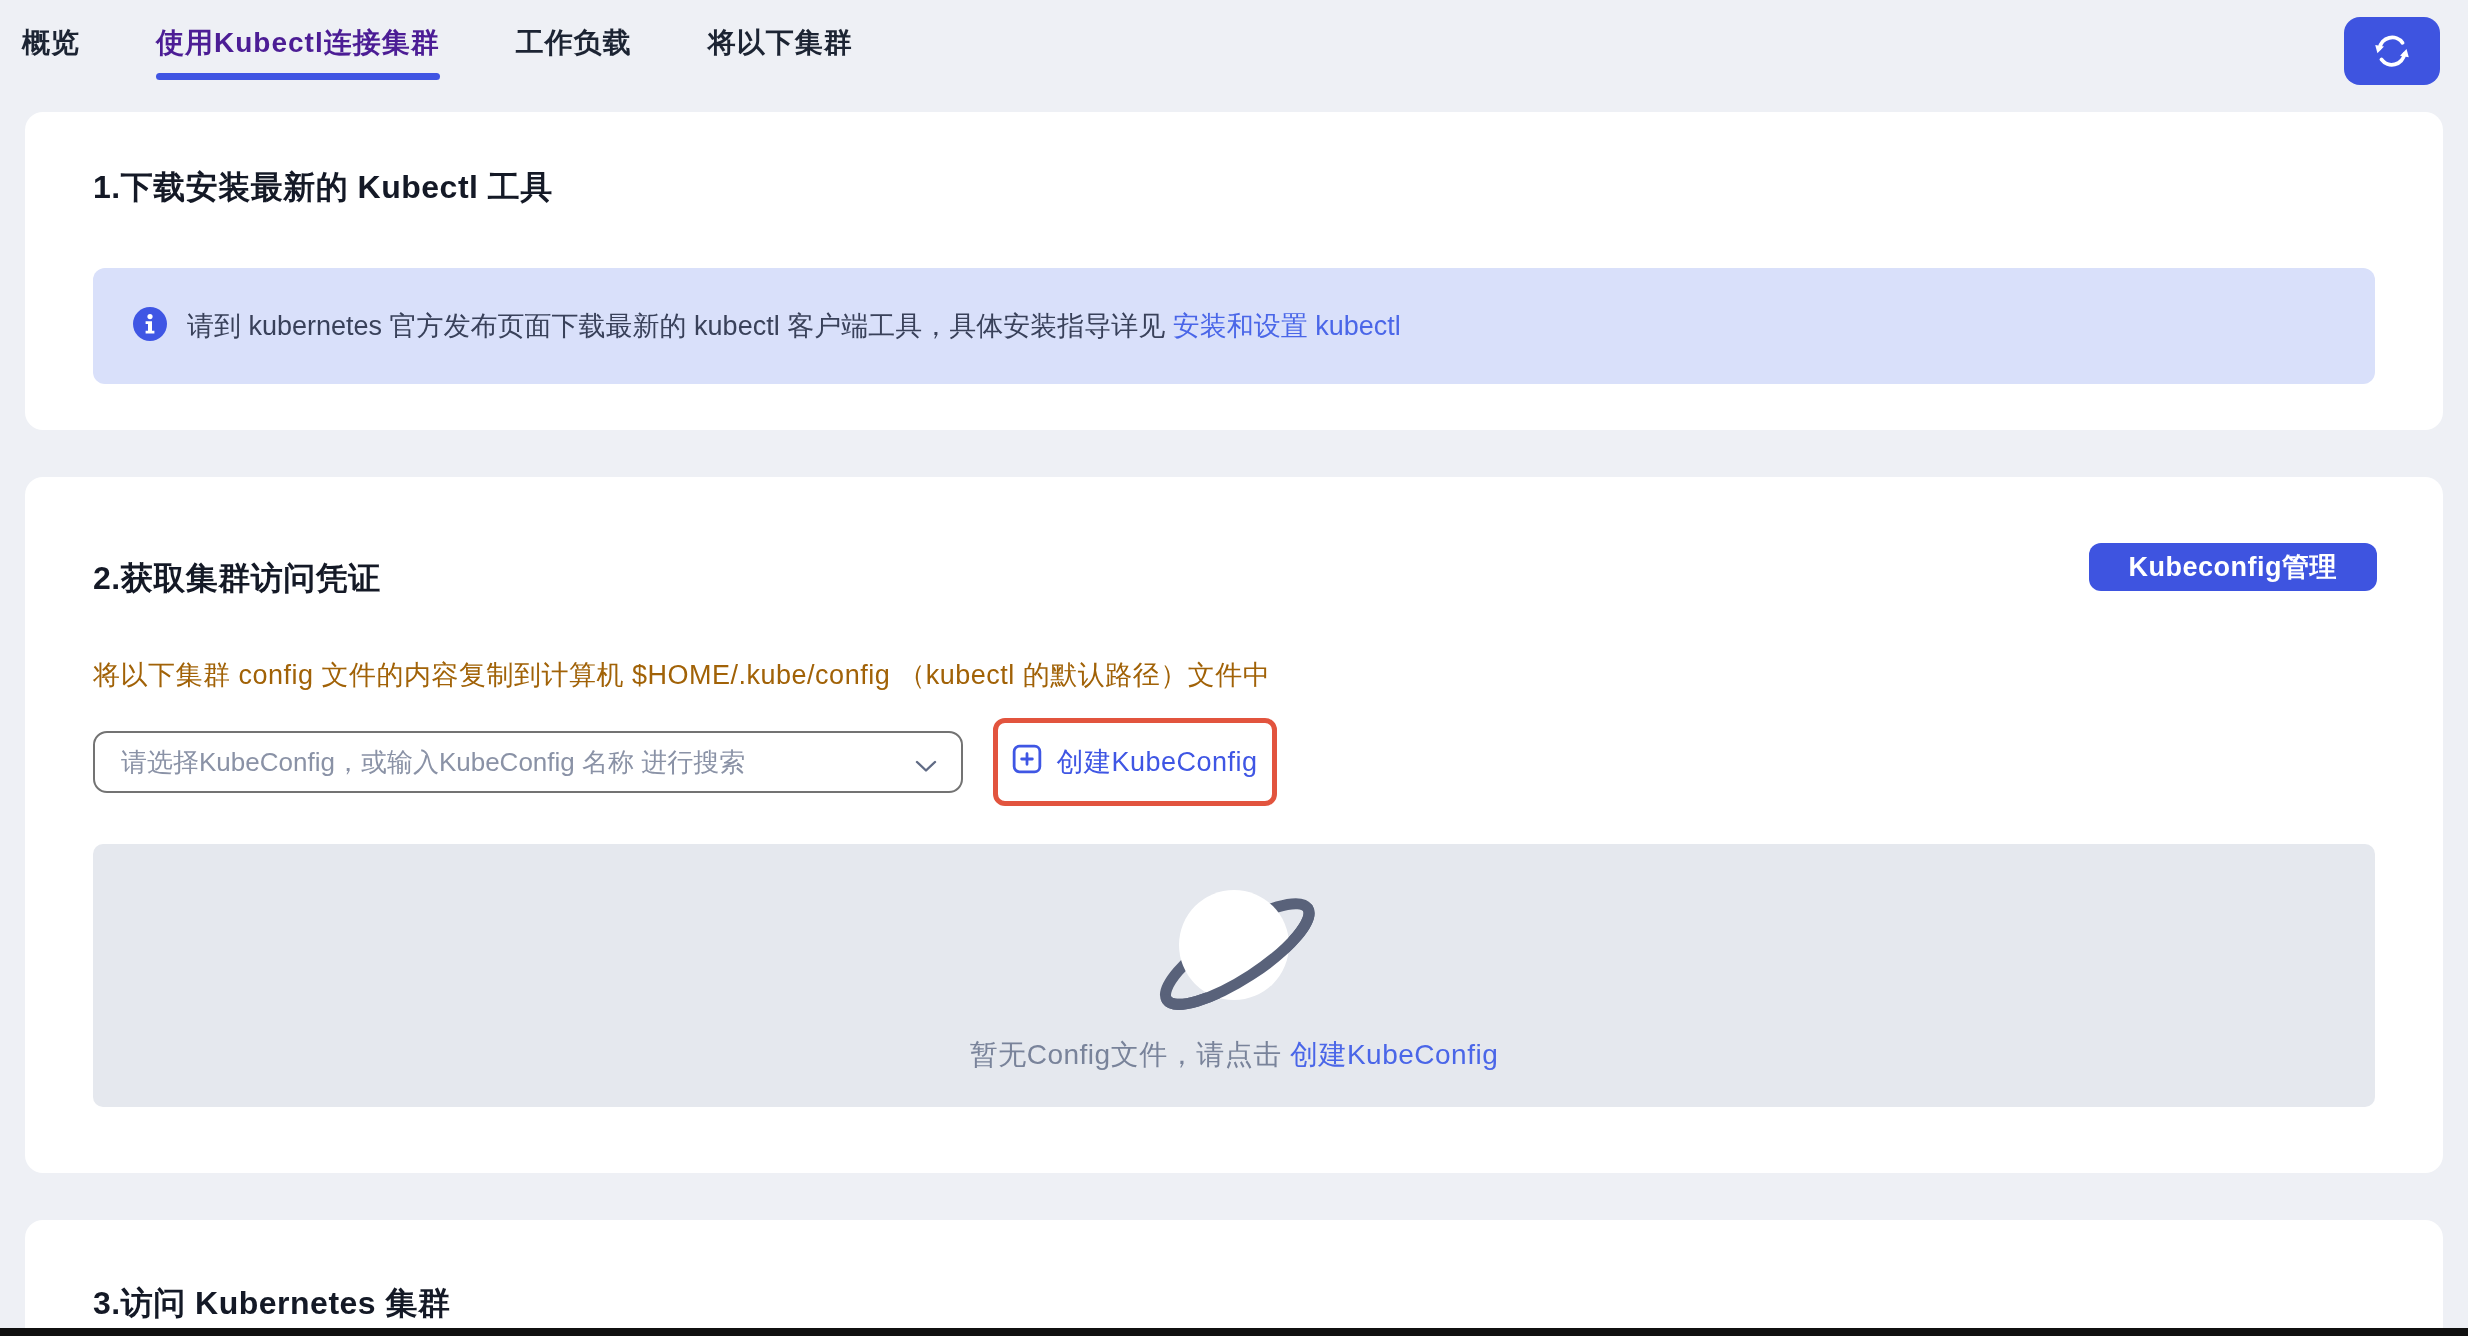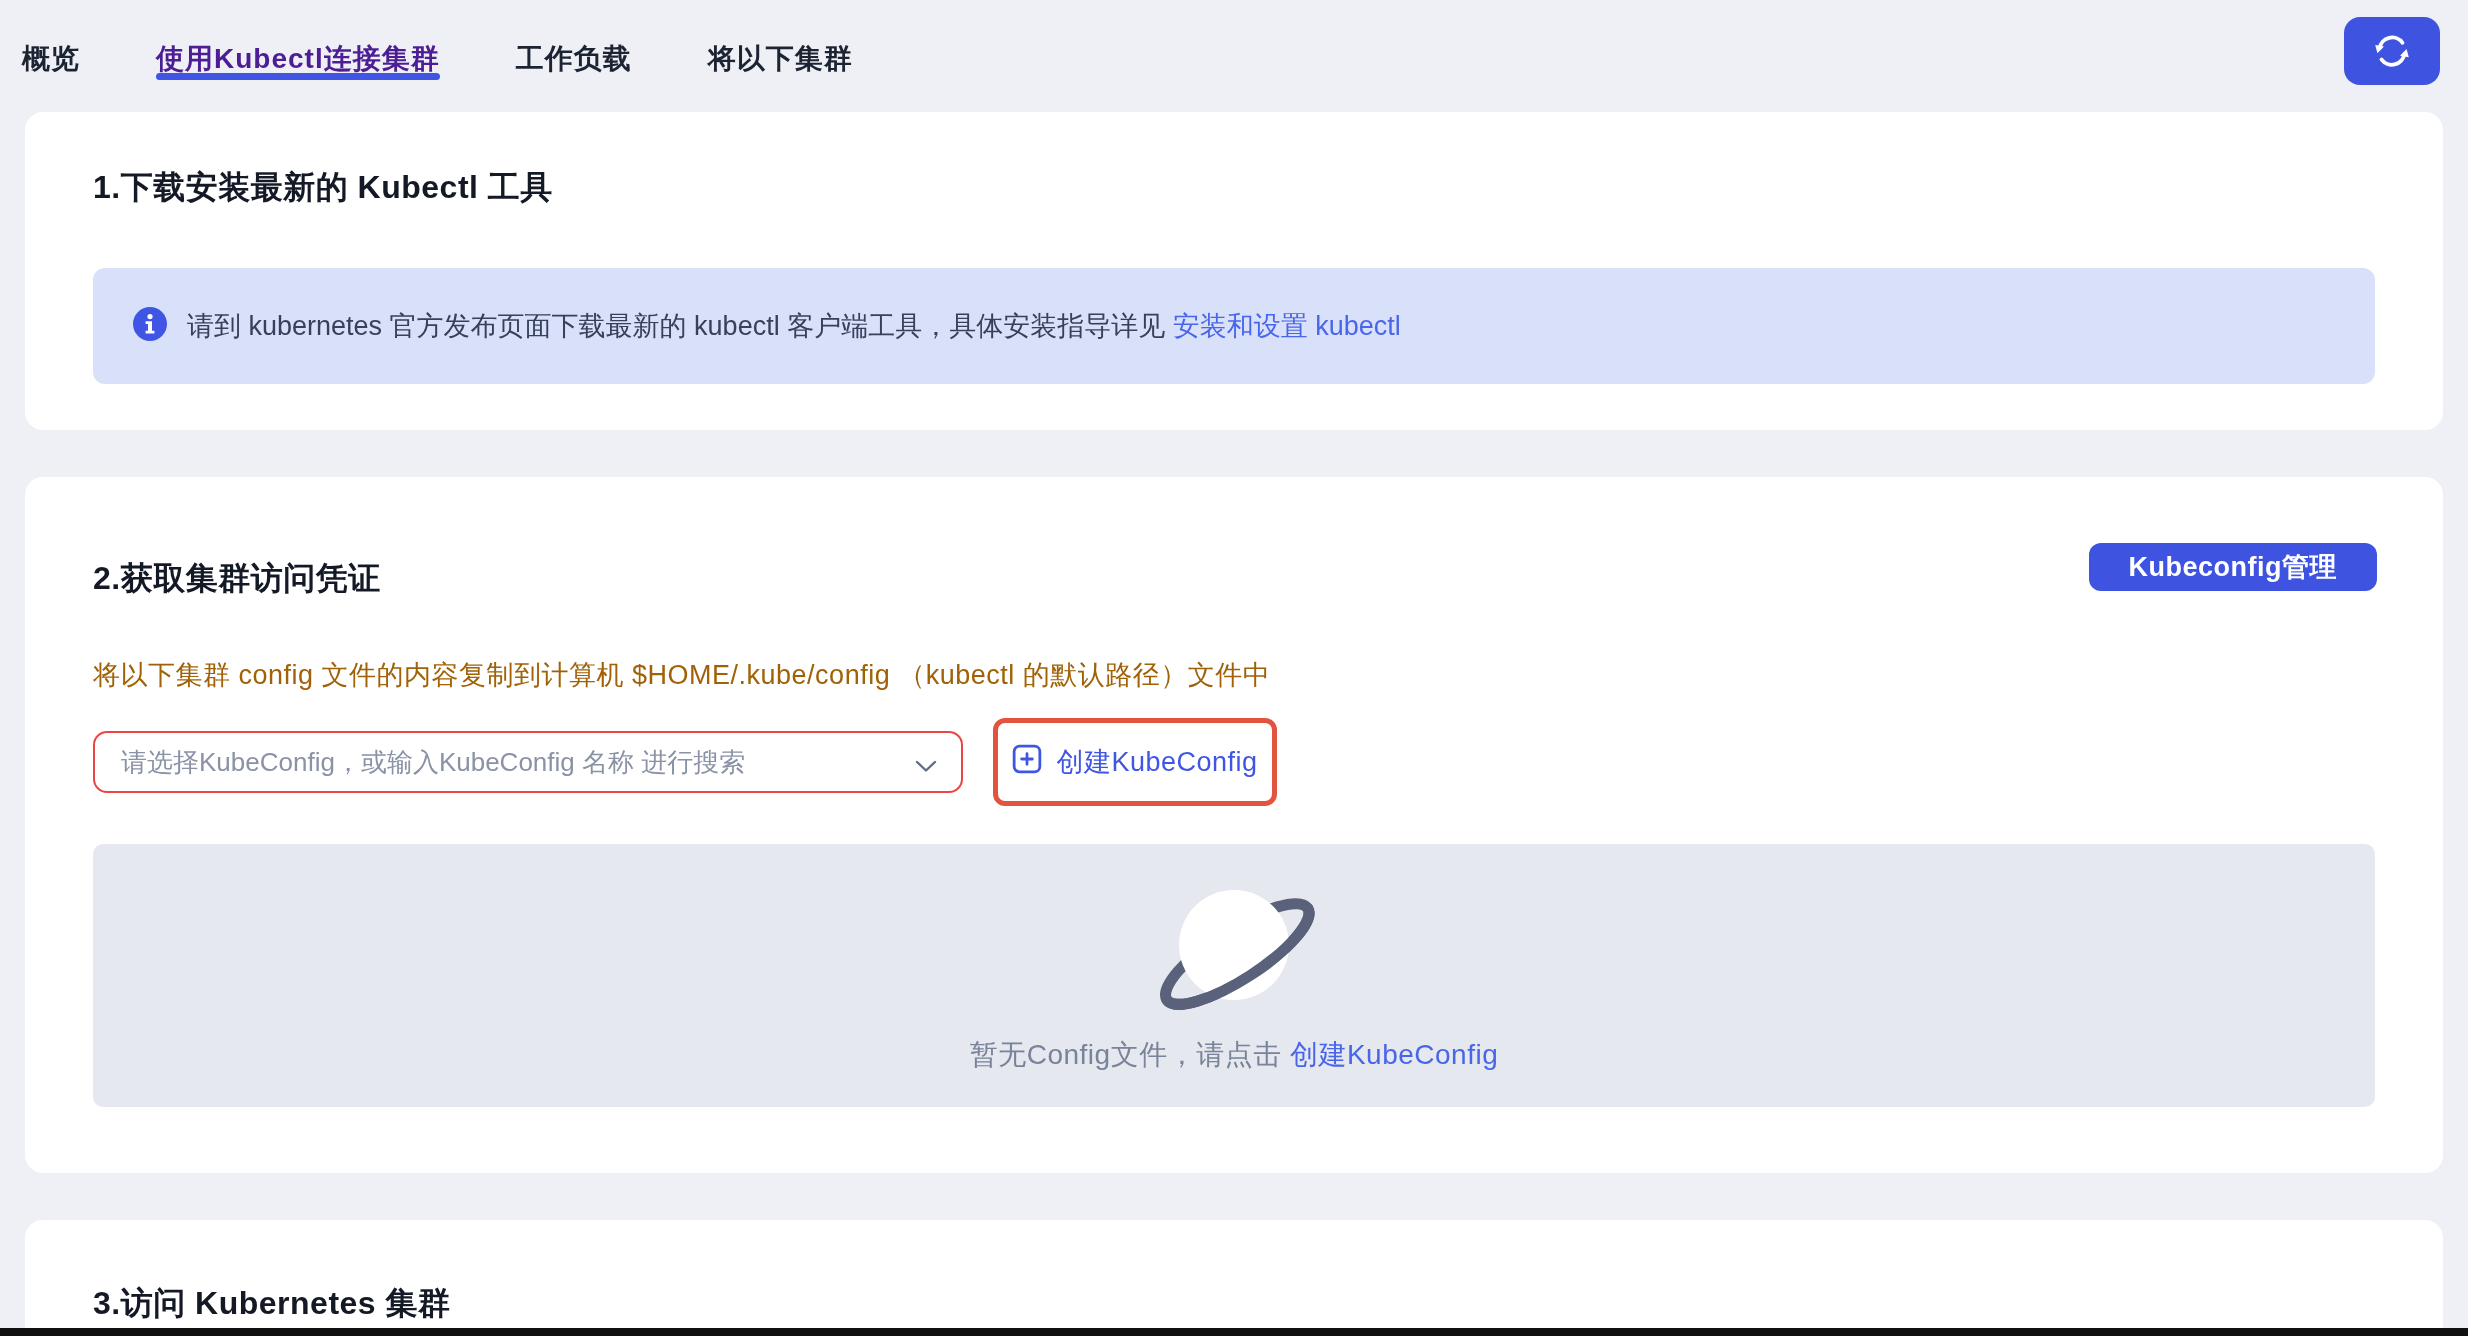--- a/index.html
+++ b/index.html
@@ -12,21 +12,21 @@
   }
   .page { position:relative; width:2468px; height:1336px; overflow:hidden; }
 
   
   .tabbar {
     position:absolute; top:0; left:0; width:100%; height:90px;
     display:flex; align-items:flex-start; padding-left:22px;
   }
   .tab {
     position:relative; height:88px; margin-right:76px;
-    padding-top:40px; font-size:28px; font-weight:600;
+    padding-top:24px; font-size:28px; font-weight:600;
     letter-spacing:1px; color:#1c2433; cursor:pointer; white-space:nowrap;
   }
   .tab.active { color:#4c1d95; }
   .tab-underline {
     position:absolute; left:0; right:0; bottom:8px; height:7px;
     border-radius:4px; background:#4055e3;
   }
   .refresh-btn {
     position:absolute; top:17px; right:28px; width:96px; height:68px;
     background:#3e54e0; border-radius:16px; border:none; cursor:pointer;
@@ -65,21 +65,21 @@
     font-family:inherit;
   }
   .desc { margin:56px 68px 0; font-size:27px; color:#a16207; letter-spacing:0.5px; }
 
   .controls {
     margin:25px 68px 0; height:88px;
     display:flex; align-items:center;
   }
   .kubeconfig-select {
     position:relative; width:870px; height:62px;
-    background:#ffffff; border:2px solid #ef4444; border-radius:14px;
+    background:#ffffff; border:2px solid #737373; border-radius:14px;
     display:flex; align-items:center;
   }
   .kubeconfig-select input {
     flex:1; height:100%; border:none; outline:none; background:transparent;
     padding:0 60px 0 26px; font-size:26px; color:#3a4254;
     font-family:inherit;
   }
   .kubeconfig-select input::placeholder { color:#8a92a6; opacity:1; }
   .chevron { position:absolute; right:24px; top:26px; }
 

